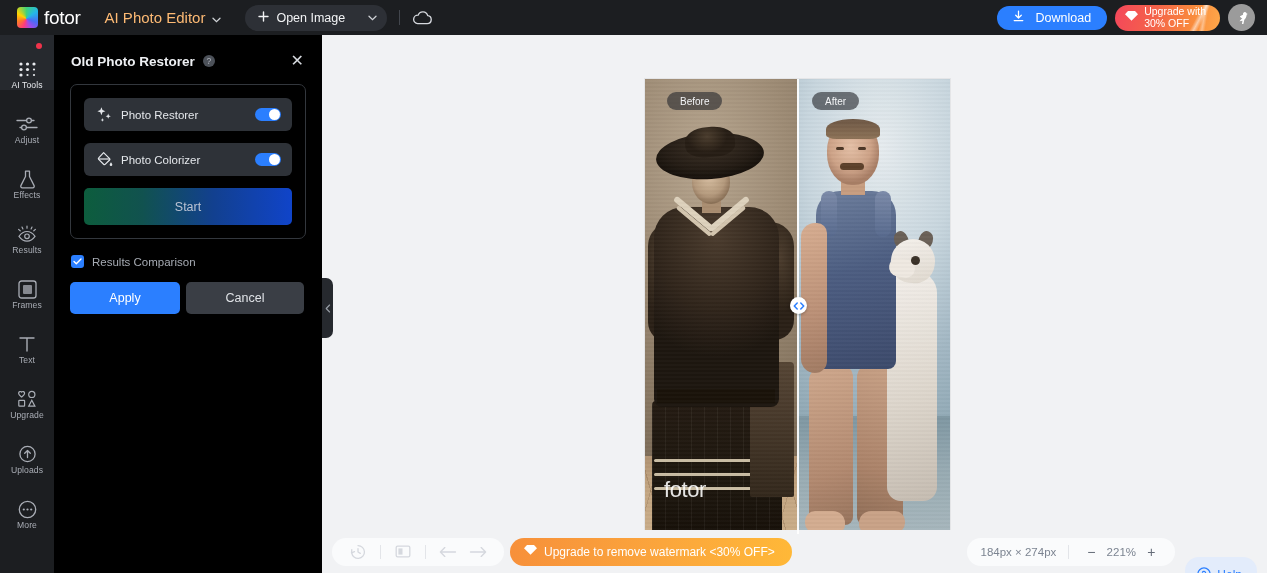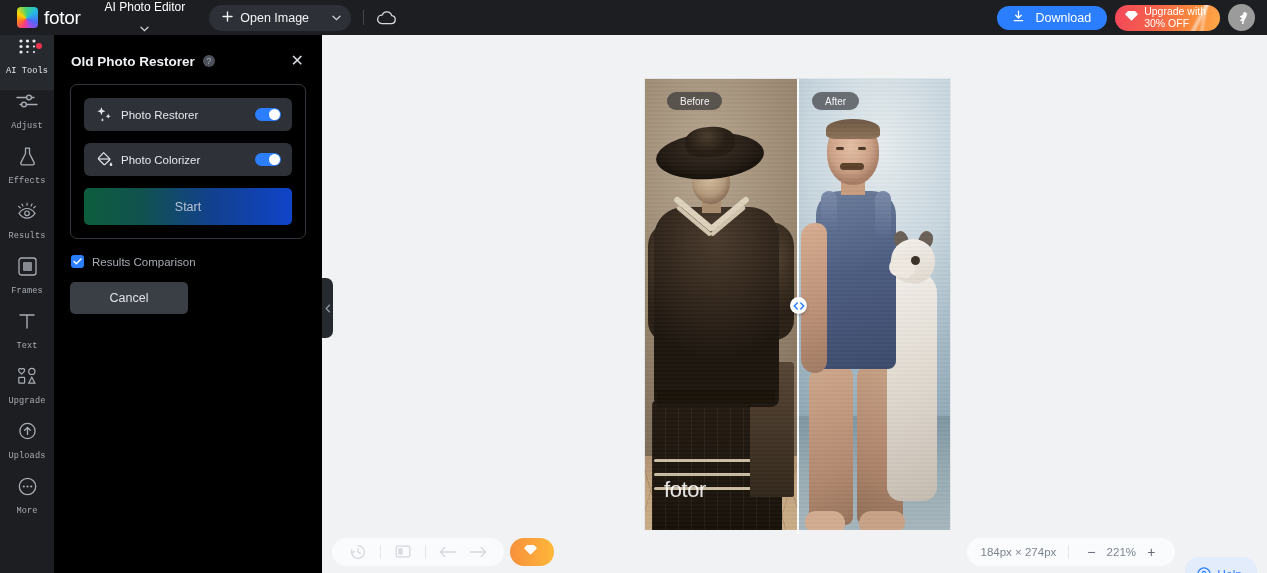--- a/index.html
+++ b/index.html
@@ -25,22 +25,22 @@
         #ff3b7b 0deg, #ff7a29 50deg, #ffd400 100deg,
         #41d27a 160deg, #24b8e6 215deg, #4a6bf5 270deg,
         #a34ae8 315deg, #ff3b7b 360deg);
     flex: none;
   }
   .logo-text {
     color: #fff; font-size: 19px; letter-spacing: -0.3px;
     margin-left: 6px; font-weight: 400;
   }
   .hdr-mode {
-    color: #ffffff; font-size: 12px; margin-left: 24px;
-    display: flex; align-items: center; gap: 7px; cursor: pointer; flex-direction: column;
+    color: #fdba74; font-size: 15px; margin-left: 24px;
+    display: flex; align-items: center; gap: 7px; cursor: pointer;
   }
   .open-image {
     margin-left: 24px; height: 26px; background: #2d3036;
     border-radius: 13px; display: flex; align-items: center;
     color: #f2f3f5; font-size: 12.5px; padding: 0 2px 0 0;
   }
   .open-image .oi-main {
     display: flex; align-items: center; gap: 7px;
     padding: 0 14px 0 13px; height: 26px; cursor: pointer;
   }
@@ -80,21 +80,21 @@
   }
 
   
   .rail {
     position: absolute; top: 35px; left: 0; width: 54px; height: 538px;
     background: #1c1e21;
   }
   .rail-item {
     position: relative; width: 54px; height: 55px;
     display: flex; flex-direction: column; align-items: center;
-    justify-content: flex-start; gap: 9px; cursor: pointer; font-family: Liberation Mono, monospace;
+    justify-content: flex-end; gap: 0; cursor: pointer;
   }
   .rail-item.active { background: #26292e; }
   .rail-label { color: #a9adb5; font-size: 8.6px; letter-spacing: .1px; }
   .rail-item.active .rail-label { color: #e8eaee; }
   .rail-ico { height: 22px; display: flex; align-items: center; }
   .rail-dot {
     position: absolute; top: 8px; right: 12px;
     width: 6px; height: 6px; border-radius: 50%; background: #f0334b;
   }
 
@@ -677,20 +677,21 @@
     <div class="cmp-row">
       <span class="cmp-box">
         <svg width="9" height="7" viewBox="0 0 9 7">
             <path d="M1 3.4 3.3 5.7 8 1" stroke="#fff" stroke-width="1.4" fill="none" stroke-linecap="round" stroke-linejoin="round"></path>
           </svg>
       </span>
       <span class="cmp-label">Results Comparison</span>
     </div>
 
     <div class="action-row">
+      <div class="btn-apply">Apply</div>
       <div class="btn-cancel">Cancel</div>
     </div>
   </div>
 
   <div class="canvas">
 
     <div class="collapse-tab">
       <span>
         <svg width="6" height="9" viewBox="0 0 6 9">
             <path d="M4.6 1 1.2 4.5l3.4 3.5" stroke="#9aa0a8" stroke-width="1.1" fill="none" stroke-linecap="round" stroke-linejoin="round"></path>
@@ -795,20 +796,21 @@
         </svg>
       </div>
     </div>
 
     <div class="wm-btn">
       <span>
         <svg width="13" height="12" viewBox="0 0 13 12">
             <path d="M3 1h7l3 3.2-6.5 6.6L0 4.2 3 1z" fill="#fff"></path>
           </svg>
       </span>
+      <span>Upgrade to remove watermark &lt;30% OFF&gt;</span>
     </div>
 
     <div class="bb-right">
       <div class="zoom-group">
         <span class="dims">184px × 274px</span>
         <span class="zg-sep"></span>
         <span class="zbtn">−</span>
         <span class="zval">221%</span>
         <span class="zbtn">+</span>
       </div>

